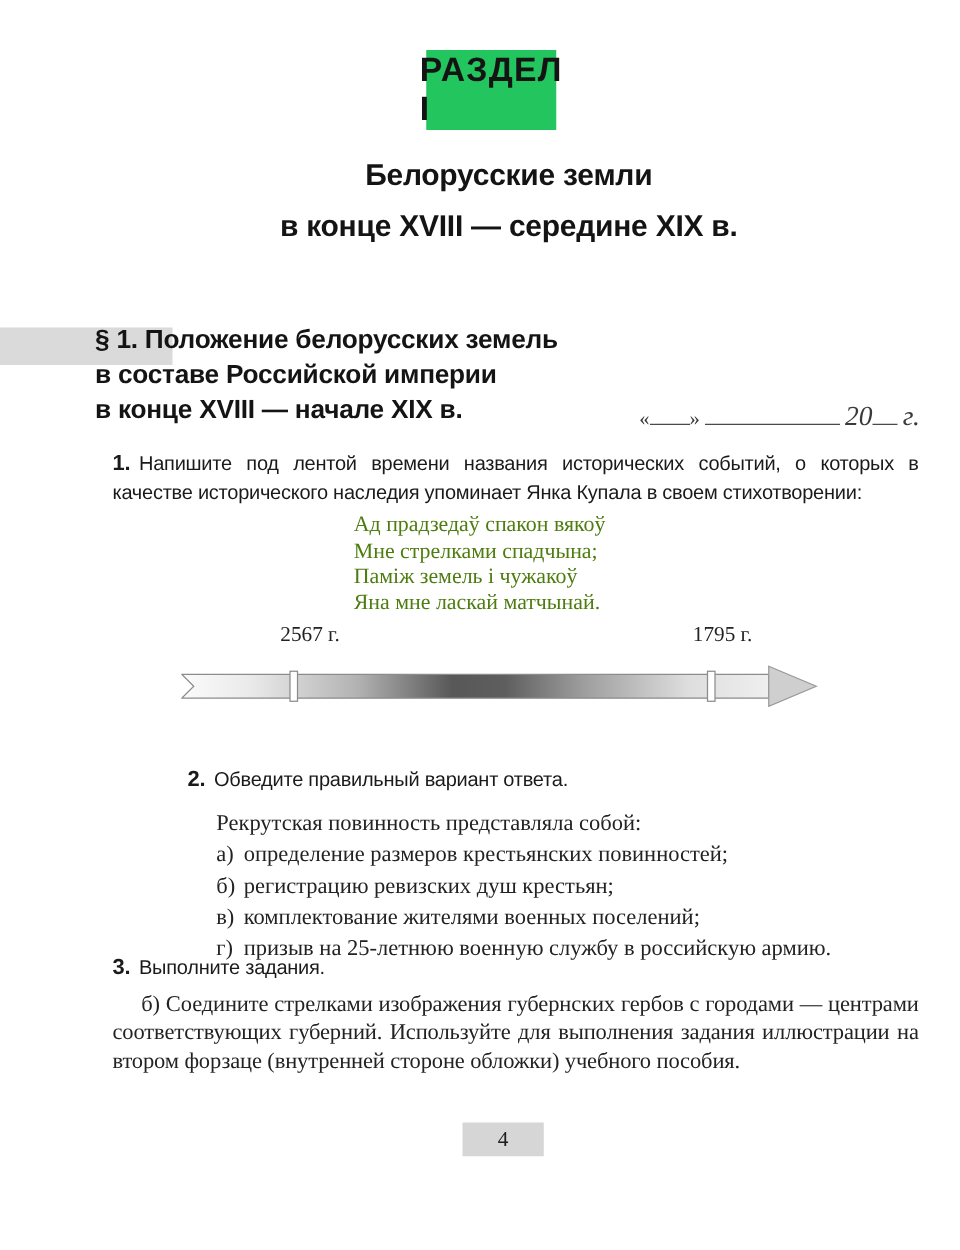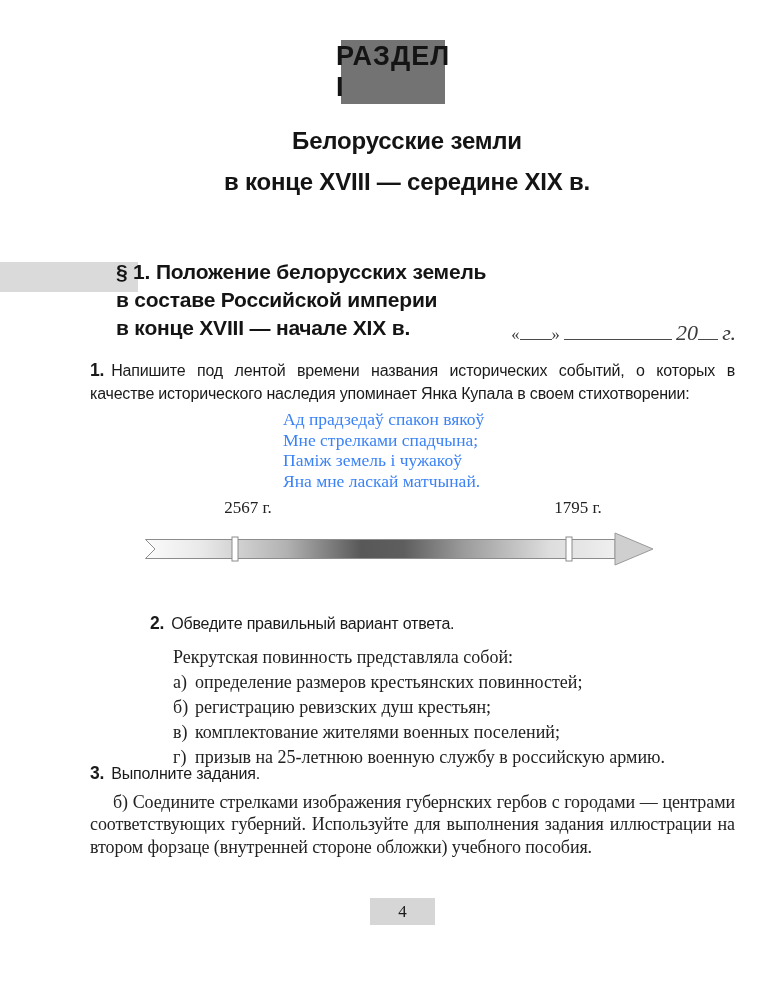--- a/index.html
+++ b/index.html
@@ -2,51 +2,51 @@
 <html><head>
 <meta charset="utf-8">
 <style>
   * { margin:0; padding:0; box-sizing:border-box; }
   html,body { width:768px; height:1000px; background:#ffffff; overflow:hidden; }
   body { position:relative; font-family:"Liberation Serif", serif; color:#1c1c1c; }
 
   
   .razdel-box {
     position:absolute; left:341px; top:40px; width:104px; height:64px;
-    background:#737373; display:flex; align-items:center; justify-content:center;
+    background:#22c55e; display:flex; align-items:center; justify-content:center;
     font-family:"Liberation Sans", sans-serif; font-weight:bold; font-size:27px;
     letter-spacing:1px; color:#141414;
   }
 
   
   .main-title {
     position:absolute; left:62px; top:120px; width:690px; text-align:center;
     font-family:"Liberation Sans", sans-serif; font-weight:bold; font-size:24px;
     line-height:41px; color:#141414; letter-spacing:-0.2px;
   }
 
   
   .para-heading { position:absolute; left:0; top:258px; width:768px; }
   .ph-band { position:absolute; left:0; top:4px; width:138px; height:30px; background:#dadada; }
   .ph-text {
-    position:relative; padding-left:116px;
+    position:relative; padding-left:76px;
     font-family:"Liberation Sans", sans-serif; font-weight:bold; font-size:21px;
     line-height:28px; color:#141414; letter-spacing:-0.2px;
   }
   .date-line { position:absolute; right:32px; top:62px; font-size:16.5px; color:#3a3a3a; white-space:nowrap; }
   .date-line i { font-size:22px; }
   .blank { display:inline-block; border-bottom:1.3px solid #4a4a4a; height:13px; vertical-align:baseline; }
   .w30 { width:32px; } .w110 { width:108px; } .w20 { width:20px; }
 
   
   .task-head { font-family:"Liberation Sans", sans-serif; font-size:16px; line-height:23px; color:#1a1a1a; letter-spacing:-0.2px; text-align:justify; }
   .task-num { font-weight:bold; font-size:17.5px; margin-right:7px; }
 
   .task1 { position:absolute; left:90px; top:359px; width:645px; }
-  .poem { position:absolute; left:283px; top:409px; font-size:17.5px; line-height:20.5px; color:#3b82f6; }
+  .poem { position:absolute; left:283px; top:409px; font-size:17.5px; line-height:20.5px; color:#4d7c0f; }
 
   
   .timeline { position:absolute; left:90px; top:498px; width:645px; height:72px; }
   .tl-label { position:absolute; top:0; transform:translateX(-50%); font-size:17px; color:#222; white-space:nowrap; }
   .tl-label.l1 { left:158px; }
   .tl-label.l2 { left:488px; }
   .tl-svg { position:absolute; left:55px; top:32px; }
 
   .task2 { position:absolute; left:106px; top:612px; width:645px;margin-left:44px; }
   .question { font-size:18px; line-height:25px; color:#222; padding-left:23px; margin-top:10px; }

